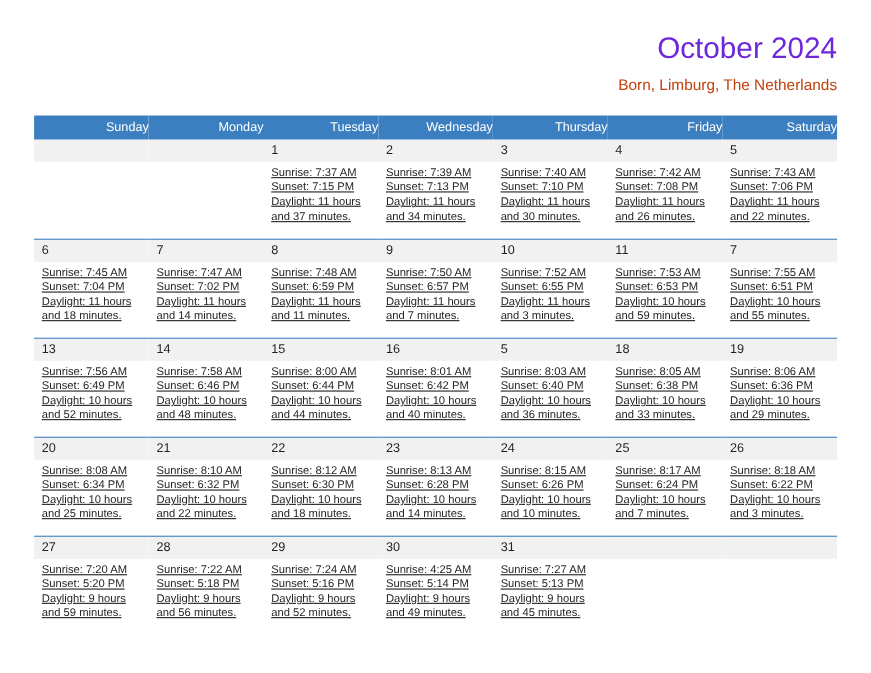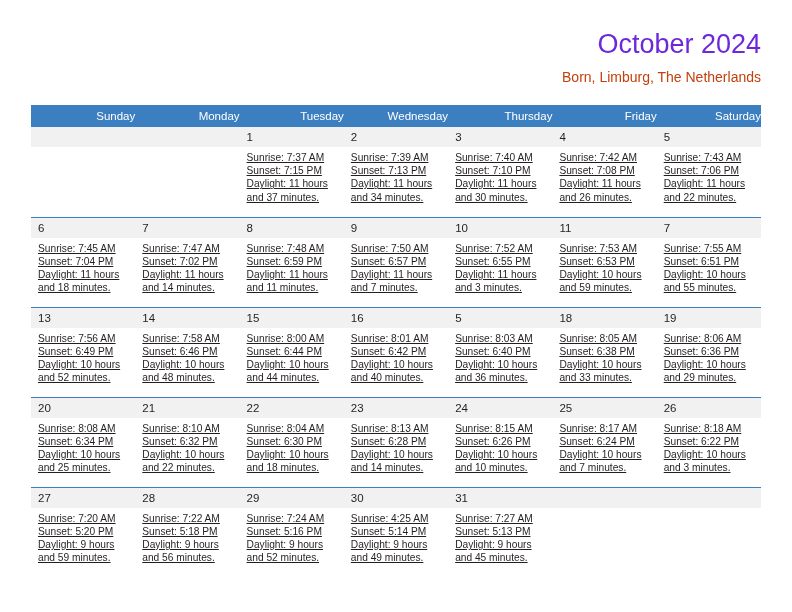--- a/index.html
+++ b/index.html
@@ -362,21 +362,21 @@
             <div class="events">
               <div>Sunrise: 8:10 AM</div>
               <div>Sunset: 6:32 PM</div>
               <div>Daylight: 10 hours</div>
               <div>and 22 minutes.</div>
             </div>
           </td>
           <td>
             <div class="daynum">22</div>
             <div class="events">
-              <div>Sunrise: 8:04 AM</div>
+              <div>Sunrise: 8:12 AM</div>
               <div>Sunset: 6:30 PM</div>
               <div>Daylight: 10 hours</div>
               <div>and 18 minutes.</div>
             </div>
           </td>
           <td>
             <div class="daynum">23</div>
             <div class="events">
               <div>Sunrise: 8:13 AM</div>
               <div>Sunset: 6:28 PM</div>

